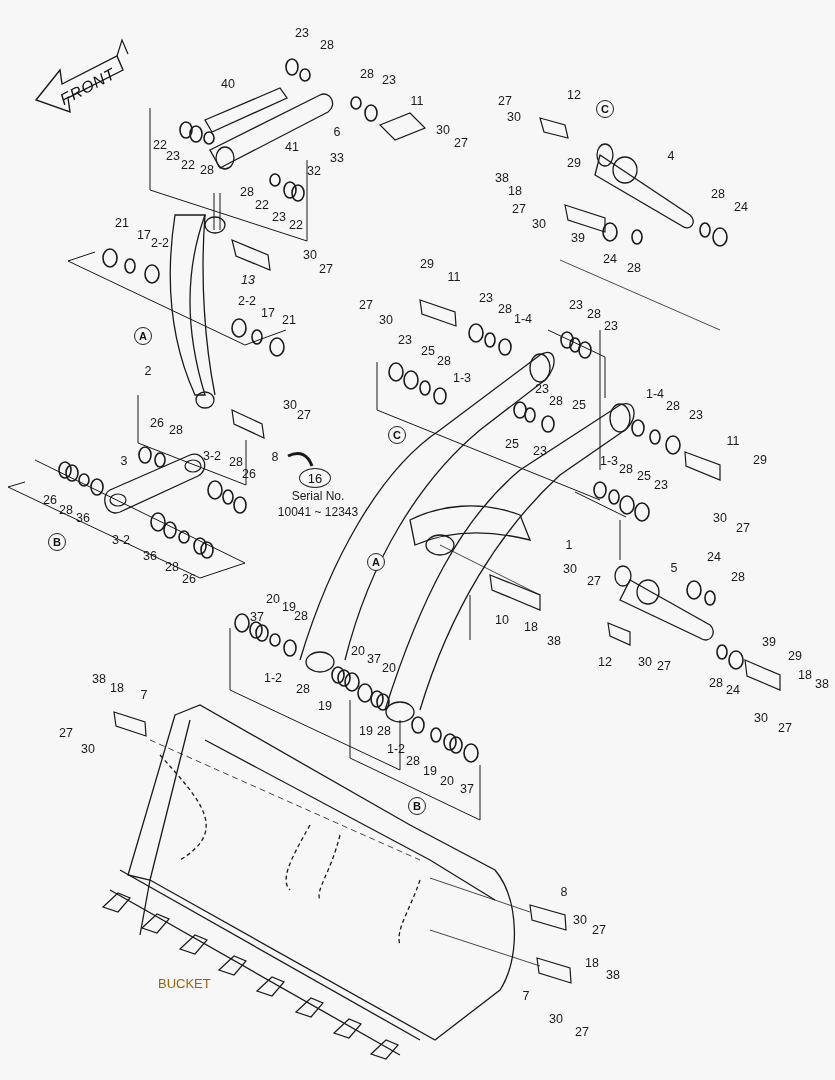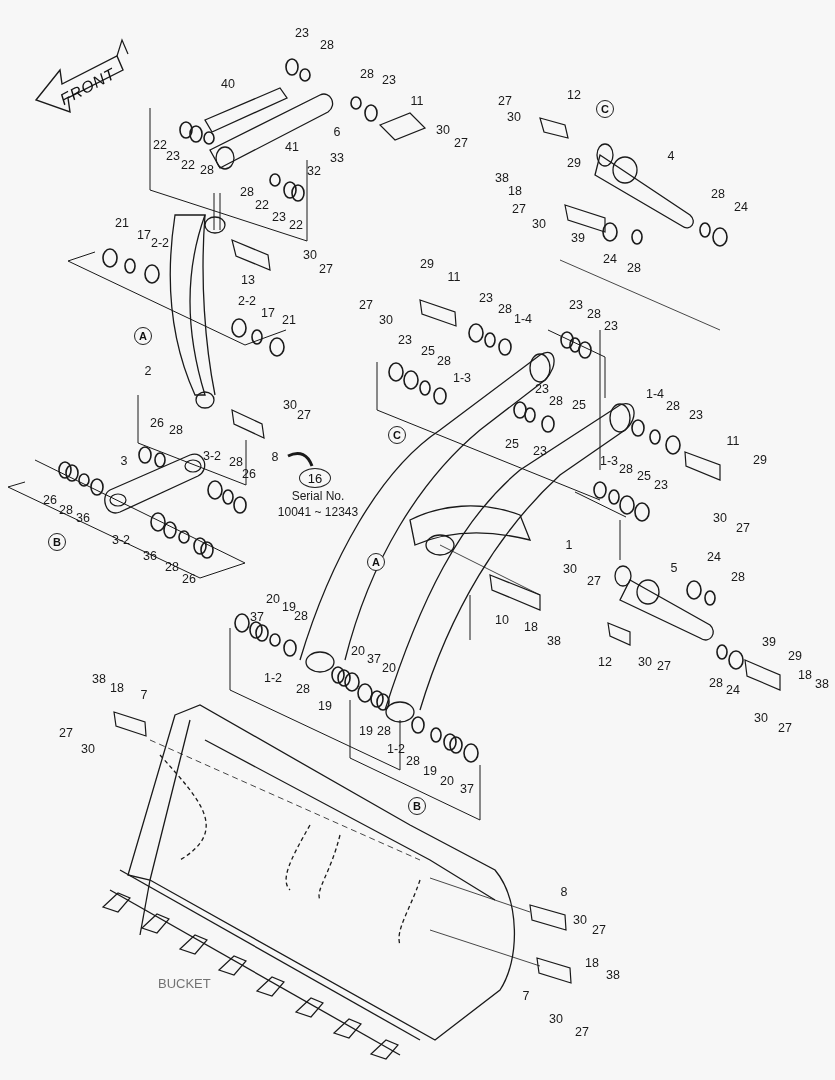--- a/index.html
+++ b/index.html
@@ -2,21 +2,21 @@
 <html><head>
 <meta charset="utf-8">
 <style>
   html,body{margin:0;padding:0;background:#f7f7f7;}
   #page{position:relative;width:835px;height:1080px;background:#f7f7f7;overflow:hidden;font-family:"Liberation Sans",sans-serif;}
   svg{position:absolute;left:0;top:0;}
   .lbl{position:absolute;font-size:12.5px;color:#1a1a1a;line-height:1;white-space:nowrap;transform:translate(-50%,-50%);font-family:"Liberation Sans",sans-serif;}
   .circ{position:absolute;width:16px;height:16px;border:1.3px solid #222;border-radius:50%;font-size:11px;font-weight:bold;display:flex;align-items:center;justify-content:center;transform:translate(-50%,-50%);background:#f7f7f7;color:#111;}
   .oval{position:absolute;width:30px;height:18px;border:1.3px solid #222;border-radius:50%;font-size:13px;display:flex;align-items:center;justify-content:center;transform:translate(-50%,-50%);color:#111;}
   .note{position:absolute;font-size:12px;color:#1a1a1a;text-align:center;transform:translateX(-50%);line-height:1.35;}
-  .bucket-lbl{position:absolute;font-size:13px;color:#737373;}
+  .bucket-lbl{position:absolute;font-size:13px;color:#a16207;}
   .front{position:absolute;left:58px;top:78px;font-size:16px;font-style:italic;color:#111;transform:rotate(-28deg);letter-spacing:1px;}
 </style>
 </head>
 <body>
 <div id="page">
 
 <svg width="835" height="1080" viewBox="0 0 835 1080" fill="none" stroke="#1a1a1a" stroke-width="1.2">
 
   <g>
     <path d="M36 100 L60 70 L62 84 L117 56 L123 70 L68 98 L70 112 Z" fill="#f7f7f7" stroke-width="1.4"></path>
@@ -240,21 +240,21 @@
       <div class="lbl" style="left: 314px; top: 171px;">32</div>
       <div class="lbl" style="left: 247px; top: 192px;">28</div>
       <div class="lbl" style="left: 262px; top: 205px;">22</div>
       <div class="lbl" style="left: 279px; top: 217px;">23</div>
       <div class="lbl" style="left: 296px; top: 225px;">22</div>
       <div class="lbl" style="left: 443px; top: 130px;">30</div>
       <div class="lbl" style="left: 461px; top: 143px;">27</div>
       <div class="lbl" style="left: 122px; top: 223px;">21</div>
       <div class="lbl" style="left: 144px; top: 235px;">17</div>
       <div class="lbl" style="left: 160px; top: 243px;">2-2</div>
-      <div class="lbl" style="left: 248px; top: 280px;">13</div>
+      <div class="lbl" style="left: 248px; top: 280px; font-style: italic;">13</div>
       <div class="lbl" style="left: 310px; top: 255px;">30</div>
       <div class="lbl" style="left: 326px; top: 269px;">27</div>
       <div class="lbl" style="left: 247px; top: 301px;">2-2</div>
       <div class="lbl" style="left: 268px; top: 313px;">17</div>
       <div class="lbl" style="left: 289px; top: 320px;">21</div>
       <div class="lbl" style="left: 148px; top: 371px;">2</div>
       <div class="lbl" style="left: 290px; top: 405px;">30</div>
       <div class="lbl" style="left: 304px; top: 415px;">27</div>
       <div class="lbl" style="left: 275px; top: 457px;">8</div>
       <div class="lbl" style="left: 157px; top: 423px;">26</div>

